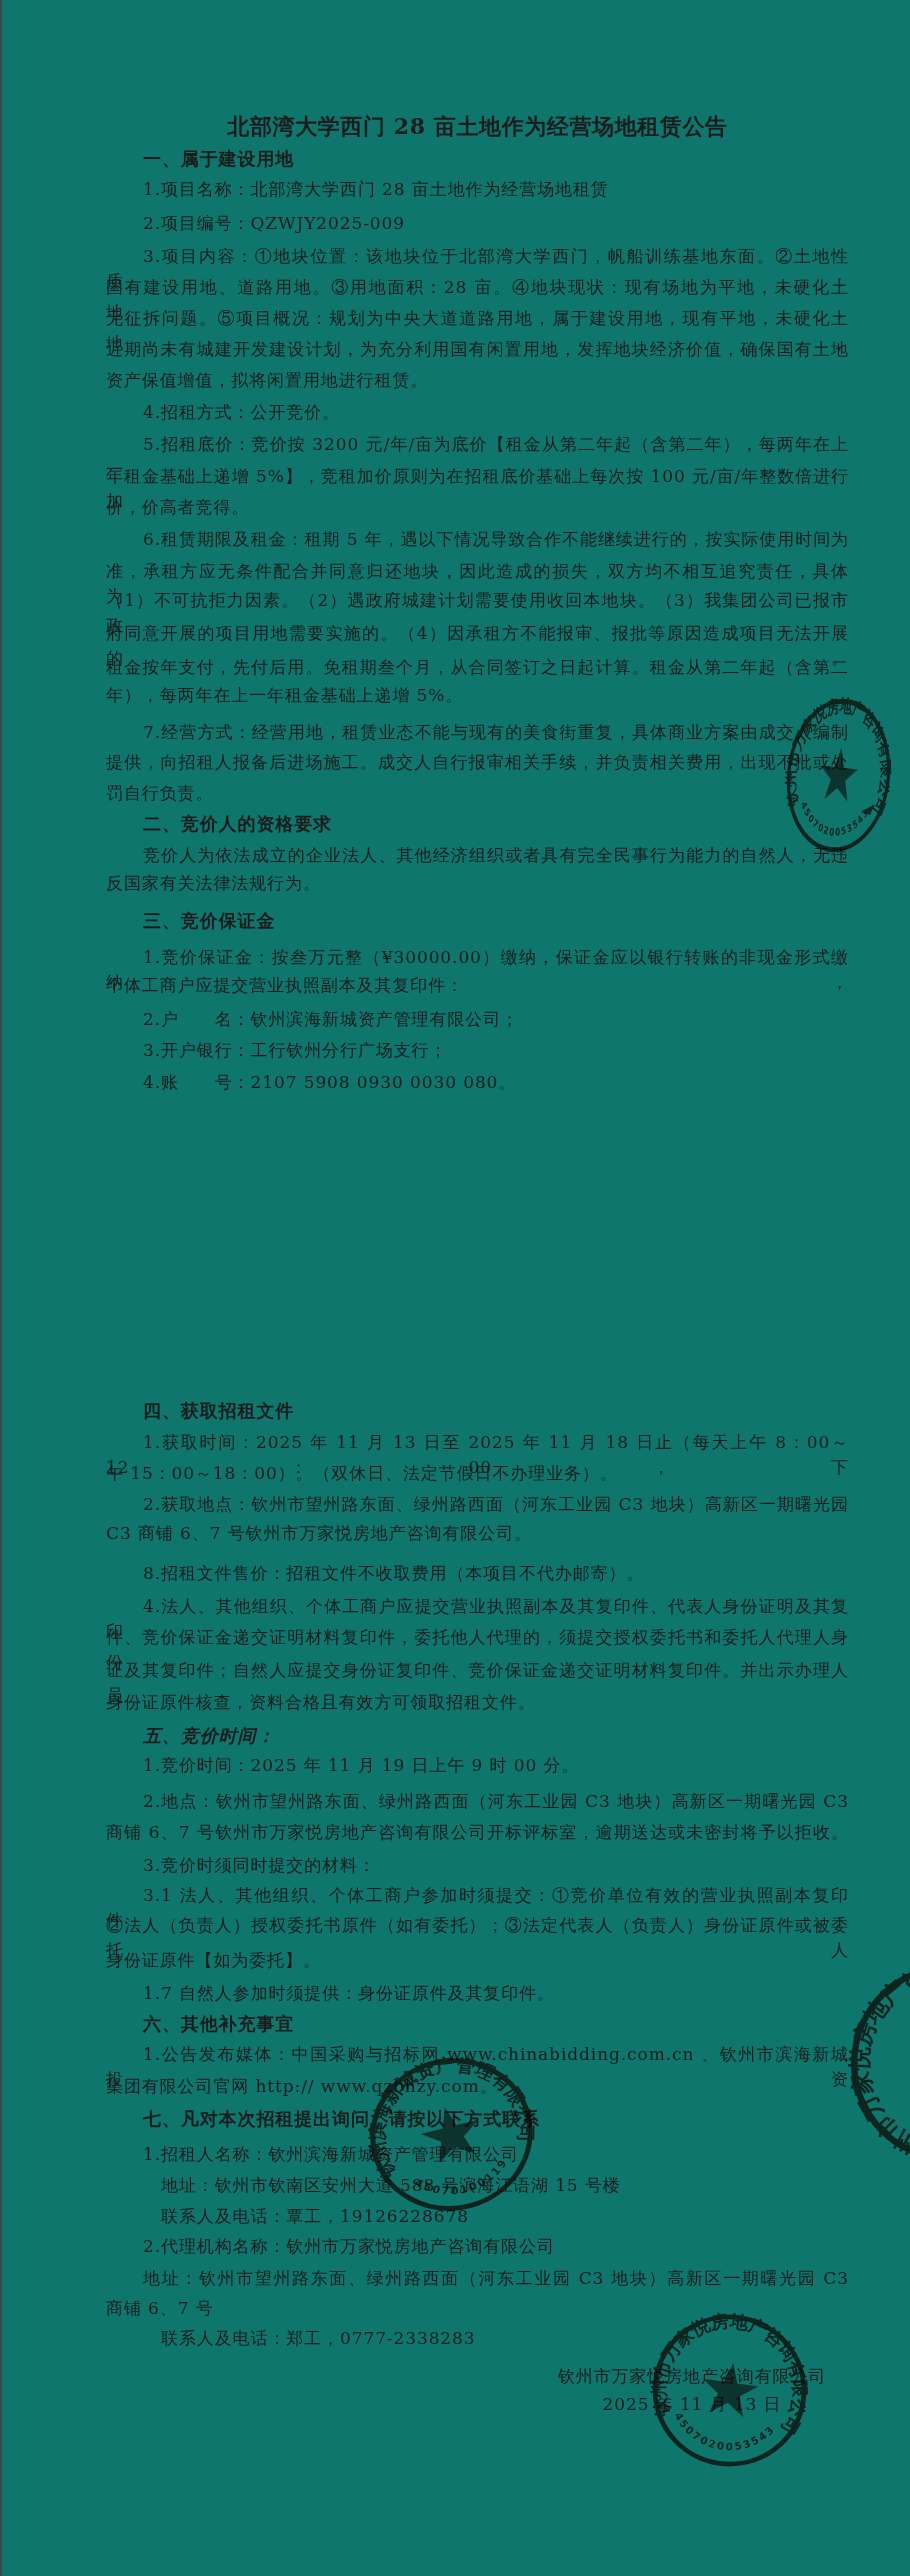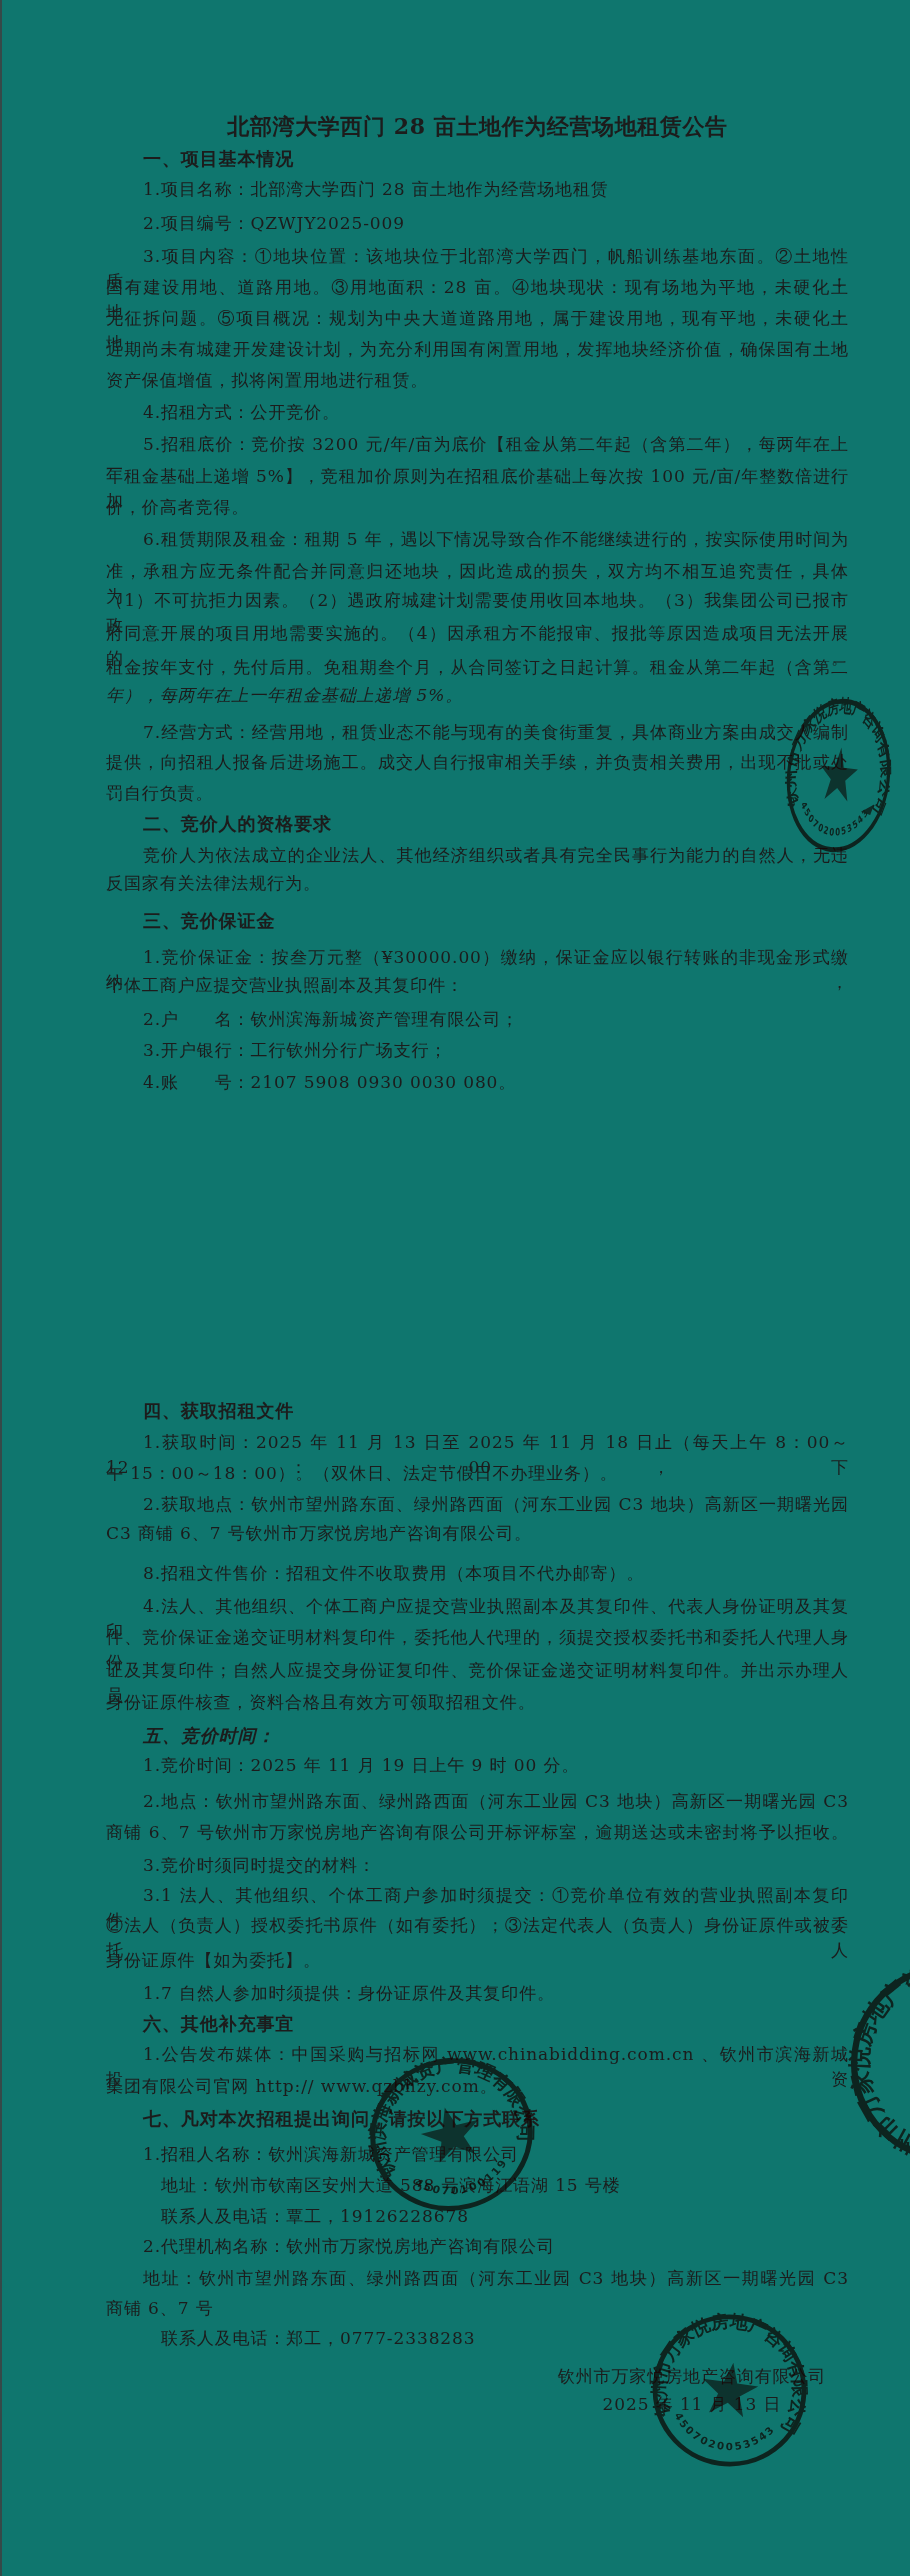--- a/index.html
+++ b/index.html
@@ -53,38 +53,38 @@
   }
   .seal svg{display:block;}
 </style>
 </head>
 <body>
 
 <div class="page">
   <div class="scan-edge-left"></div>
   <div id="doc-lines">
       <div class="line title" style="top: 114px;">北部湾大学西门 28 亩土地作为经营场地租赁公告</div>
-      <div class="line h ind" style="top: 146px;">一、项目基本情况</div>
+      <div class="line h ind" style="top: 146px;">一、属于建设用地</div>
       <div class="line ind" style="top: 177px;">1.项目名称：北部湾大学西门 28 亩土地作为经营场地租赁</div>
       <div class="line ind" style="top: 211px;">2.项目编号：QZWJY2025-009</div>
       <div class="line jind" style="top: 244px;">3.项目内容：①地块位置：该地块位于北部湾大学西门，帆船训练基地东面。②土地性质：</div>
       <div class="line j" style="top: 275px;">国有建设用地、道路用地。③用地面积：28 亩。④地块现状：现有场地为平地，未硬化土地，</div>
       <div class="line j" style="top: 306px;">无征拆问题。⑤项目概况：规划为中央大道道路用地，属于建设用地，现有平地，未硬化土地，</div>
       <div class="line j" style="top: 337px;">近期尚未有城建开发建设计划，为充分利用国有闲置用地，发挥地块经济价值，确保国有土地</div>
       <div class="line " style="top: 368px;">资产保值增值，拟将闲置用地进行租赁。</div>
       <div class="line ind" style="top: 400px;">4.招租方式：公开竞价。</div>
       <div class="line jind" style="top: 432px;">5.招租底价：竞价按 3200 元/年/亩为底价【租金从第二年起（含第二年），每两年在上一</div>
       <div class="line j" style="top: 464px;">年租金基础上递增 5%】，竞租加价原则为在招租底价基础上每次按 100 元/亩/年整数倍进行加</div>
       <div class="line " style="top: 495px;">价，价高者竞得。</div>
       <div class="line jind" style="top: 527px;">6.租赁期限及租金：租期 5 年，遇以下情况导致合作不能继续进行的，按实际使用时间为</div>
       <div class="line j" style="top: 559px;">准，承租方应无条件配合并同意归还地块，因此造成的损失，双方均不相互追究责任，具体为：</div>
       <div class="line j" style="top: 588px;">（1）不可抗拒力因素。（2）遇政府城建计划需要使用收回本地块。（3）我集团公司已报市政</div>
       <div class="line j" style="top: 621px;">府同意开展的项目用地需要实施的。（4）因承租方不能报审、报批等原因造成项目无法开展的。</div>
       <div class="line j" style="top: 655px;">租金按年支付，先付后用。免租期叁个月，从合同签订之日起计算。租金从第二年起（含第二</div>
-      <div class="line " style="top: 683px; font-style: italic;">年），每两年在上一年租金基础上递增 5%。</div>
+      <div class="line " style="top: 683px;">年），每两年在上一年租金基础上递增 5%。</div>
       <div class="line jind" style="top: 720px;">7.经营方式：经营用地，租赁业态不能与现有的美食街重复，具体商业方案由成交人编制</div>
       <div class="line j" style="top: 750px;">提供，向招租人报备后进场施工。成交人自行报审相关手续，并负责相关费用，出现不批或处</div>
       <div class="line " style="top: 781px;">罚自行负责。</div>
       <div class="line h ind" style="top: 811px;">二、竞价人的资格要求</div>
       <div class="line jind" style="top: 843px;">竞价人为依法成立的企业法人、其他经济组织或者具有完全民事行为能力的自然人，无违</div>
       <div class="line " style="top: 871px;">反国家有关法律法规行为。</div>
       <div class="line h ind" style="top: 908px;">三、竞价保证金</div>
       <div class="line jind" style="top: 945px;">1.竞价保证金：按叁万元整（¥30000.00）缴纳，保证金应以银行转账的非现金形式缴纳，</div>
       <div class="line " style="top: 973px;">个体工商户应提交营业执照副本及其复印件：</div>
       <div class="line ind" style="top: 1007px;">2.户　　名：钦州滨海新城资产管理有限公司；</div>

